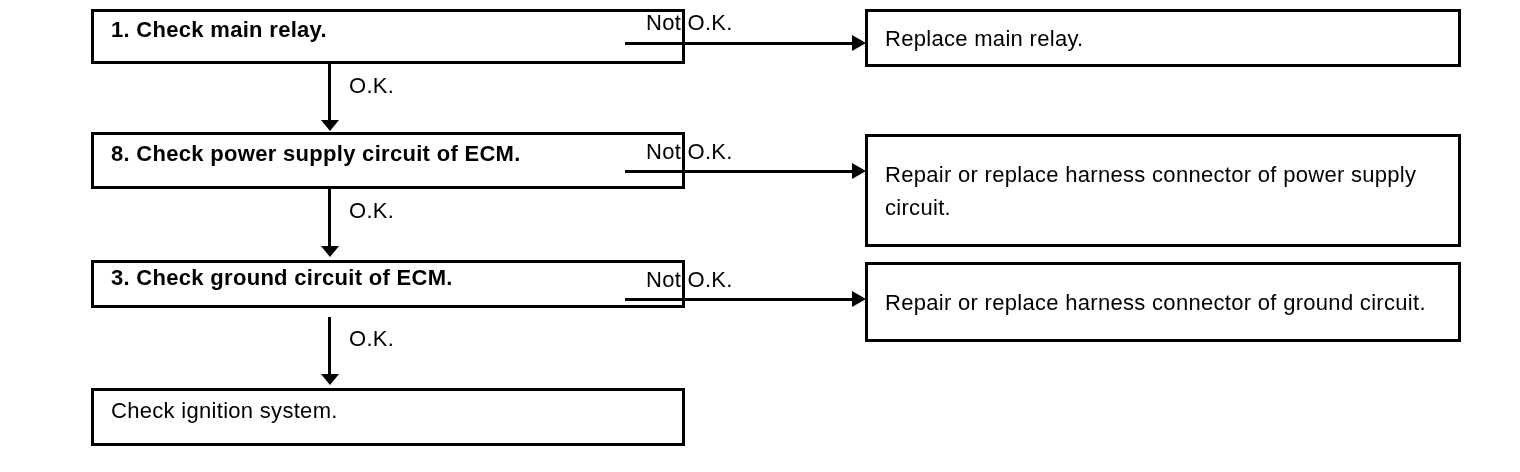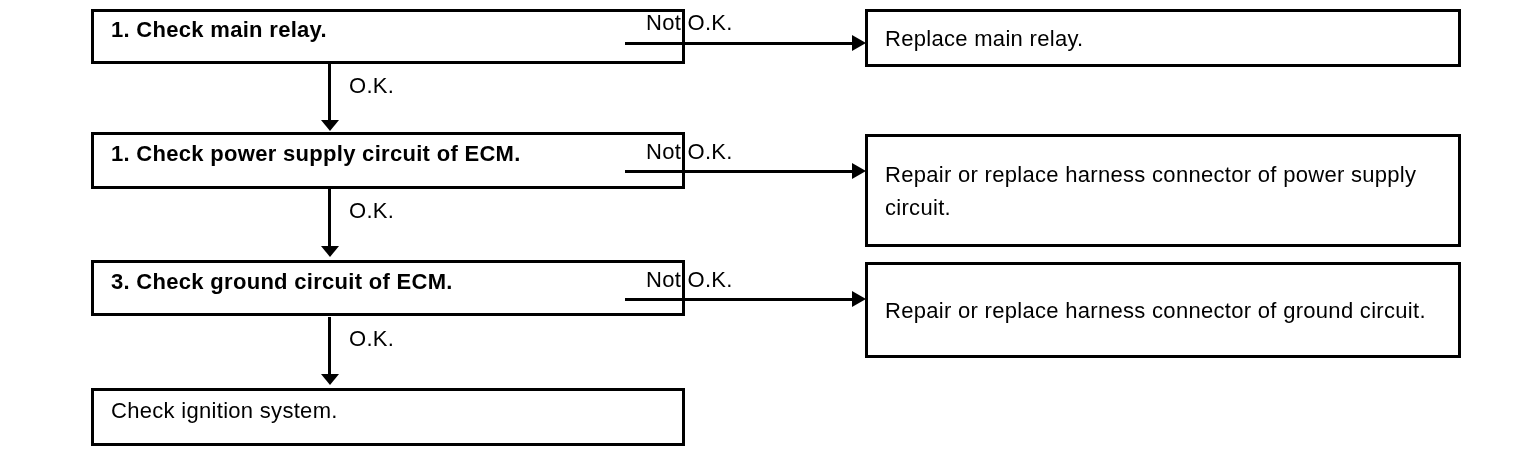--- a/index.html
+++ b/index.html
@@ -82,36 +82,36 @@
 </style>
 </head>
 <body>
 
 <div class="canvas">
 
   <div class="box step-box bold" style="top:9px; height:55px;">
     <span>1. Check main relay.</span>
   </div>
   <div class="box step-box bold" style="top:132px; height:57px;">
-    <span>1. Check power supply circuit of ECM.</span>
+    <span>8. Check power supply circuit of ECM.</span>
   </div>
-  <div class="box step-box bold" style="top:260px; height:56px;">
+  <div class="box step-box bold" style="top:260px; height:48px;">
     <span>3. Check ground circuit of ECM.</span>
   </div>
   <div class="box action-box" style="top:9px; height:58px;">
     <span>Replace main relay.</span>
   </div>
 
   <div class="box step-box" style="top:388px; height:58px;">
     <span>Check ignition system.</span>
   </div>
   <div class="box action-box" style="top:134px; height:113px;">
     <span>Repair or replace harness connector of power supply circuit.</span>
   </div>
-  <div class="box action-box" style="top:262px; height:96px;">
+  <div class="box action-box" style="top:262px; height:80px;">
     <span>Repair or replace harness connector of ground circuit.</span>
   </div>
 
   <div class="vline" style="top:62px; height:58px;"></div>
   <div class="varrowhead" style="top:120px;"></div>
   <div class="edge-label ok-label" style="top:73px;">O.K.</div>
 
   <div class="vline" style="top:189px; height:57px;"></div>
   <div class="varrowhead" style="top:246px;"></div>
   <div class="edge-label ok-label" style="top:198px;">O.K.</div>

